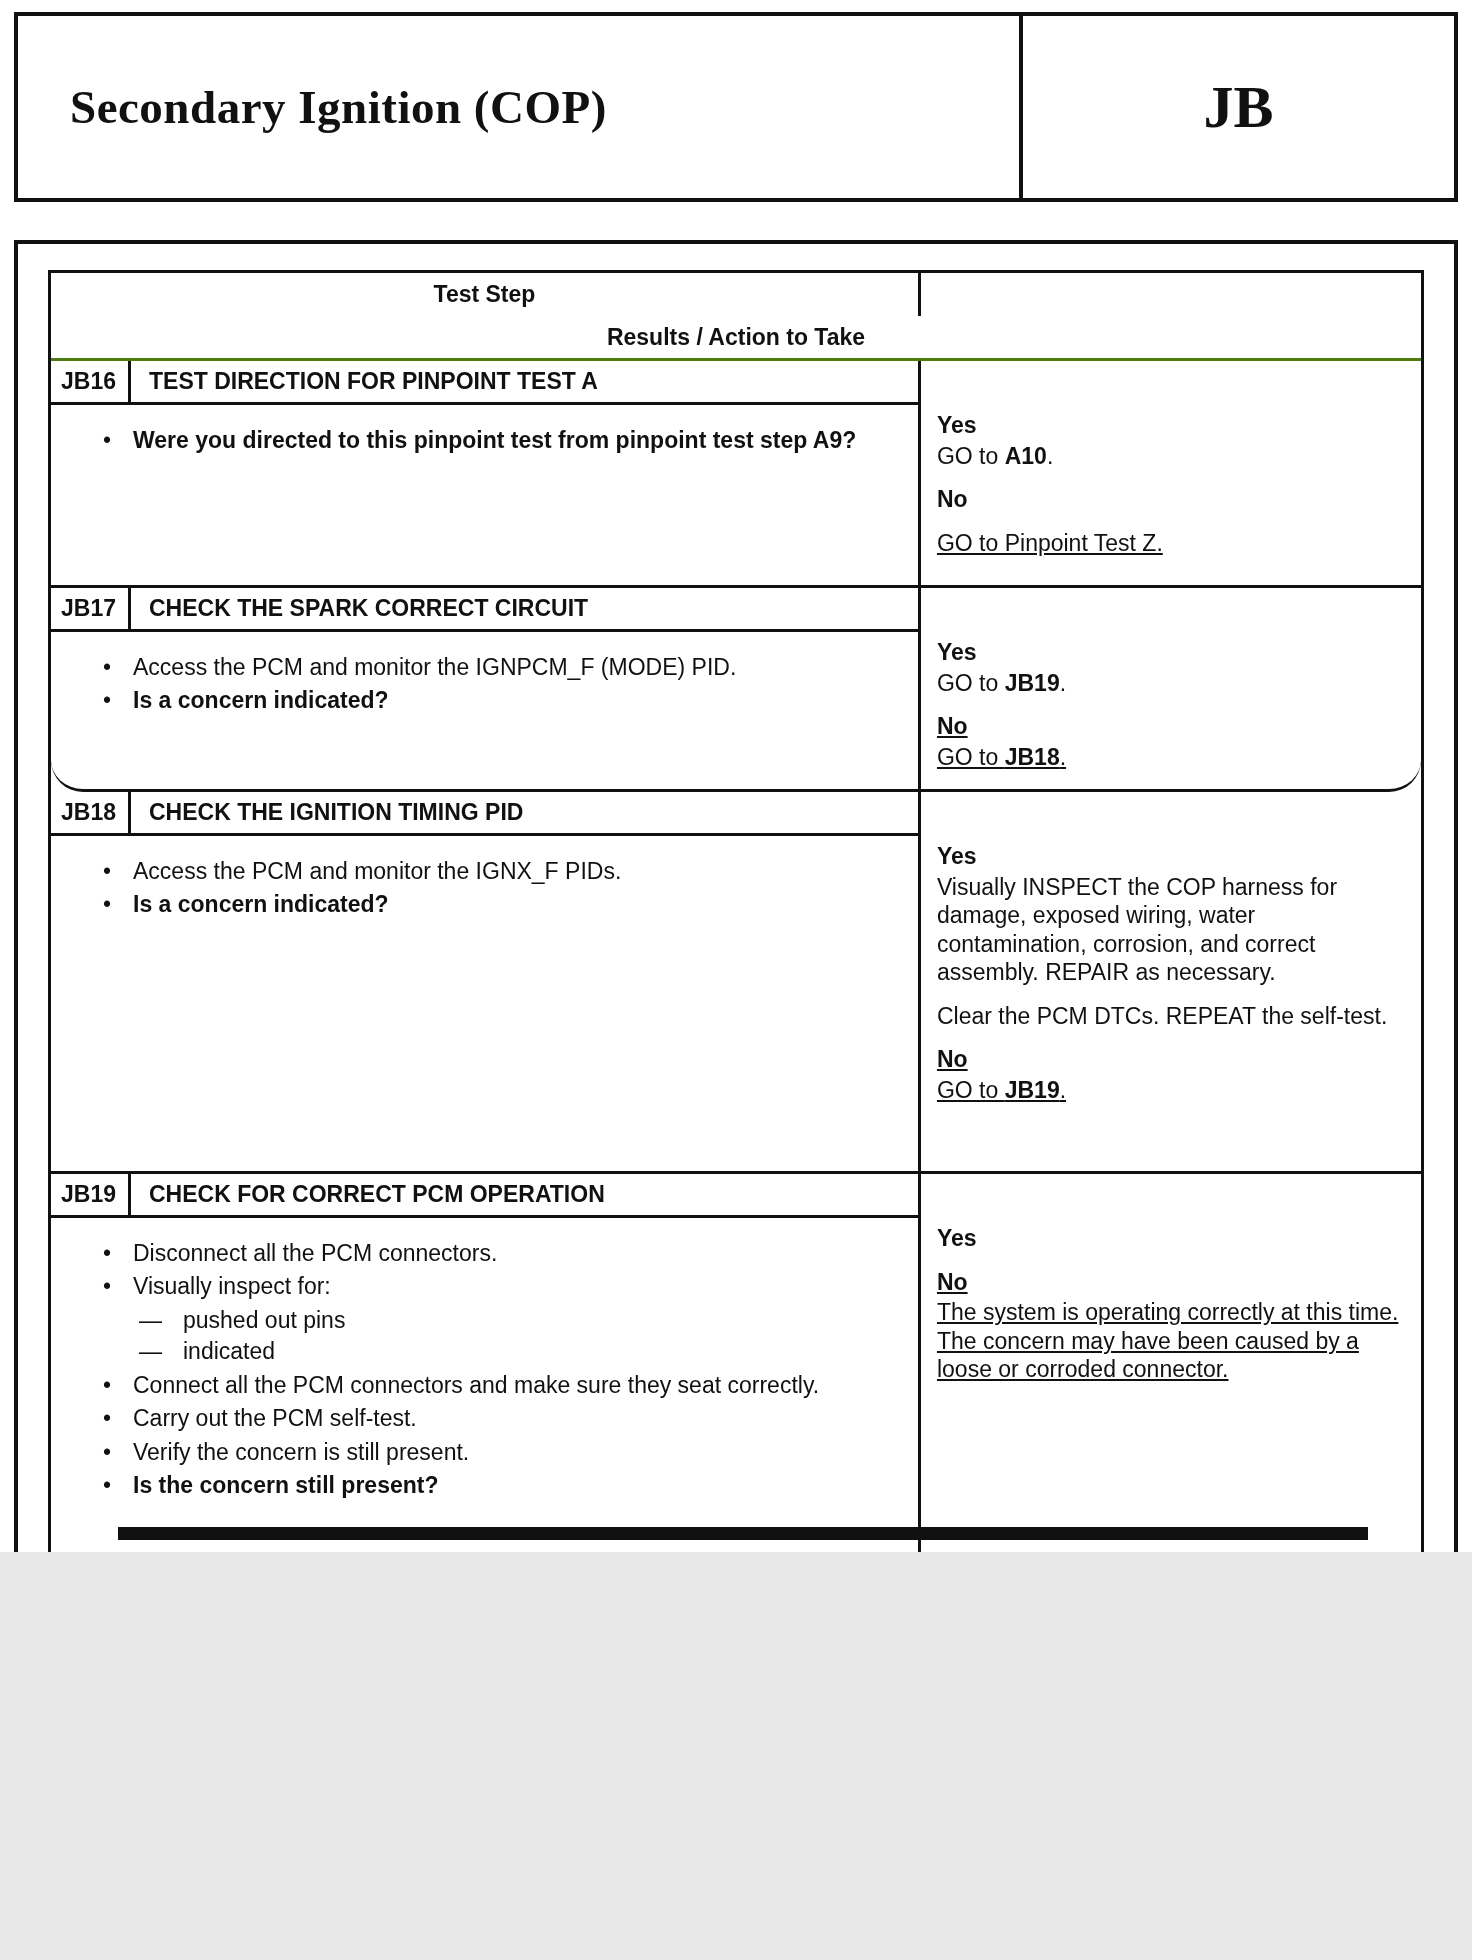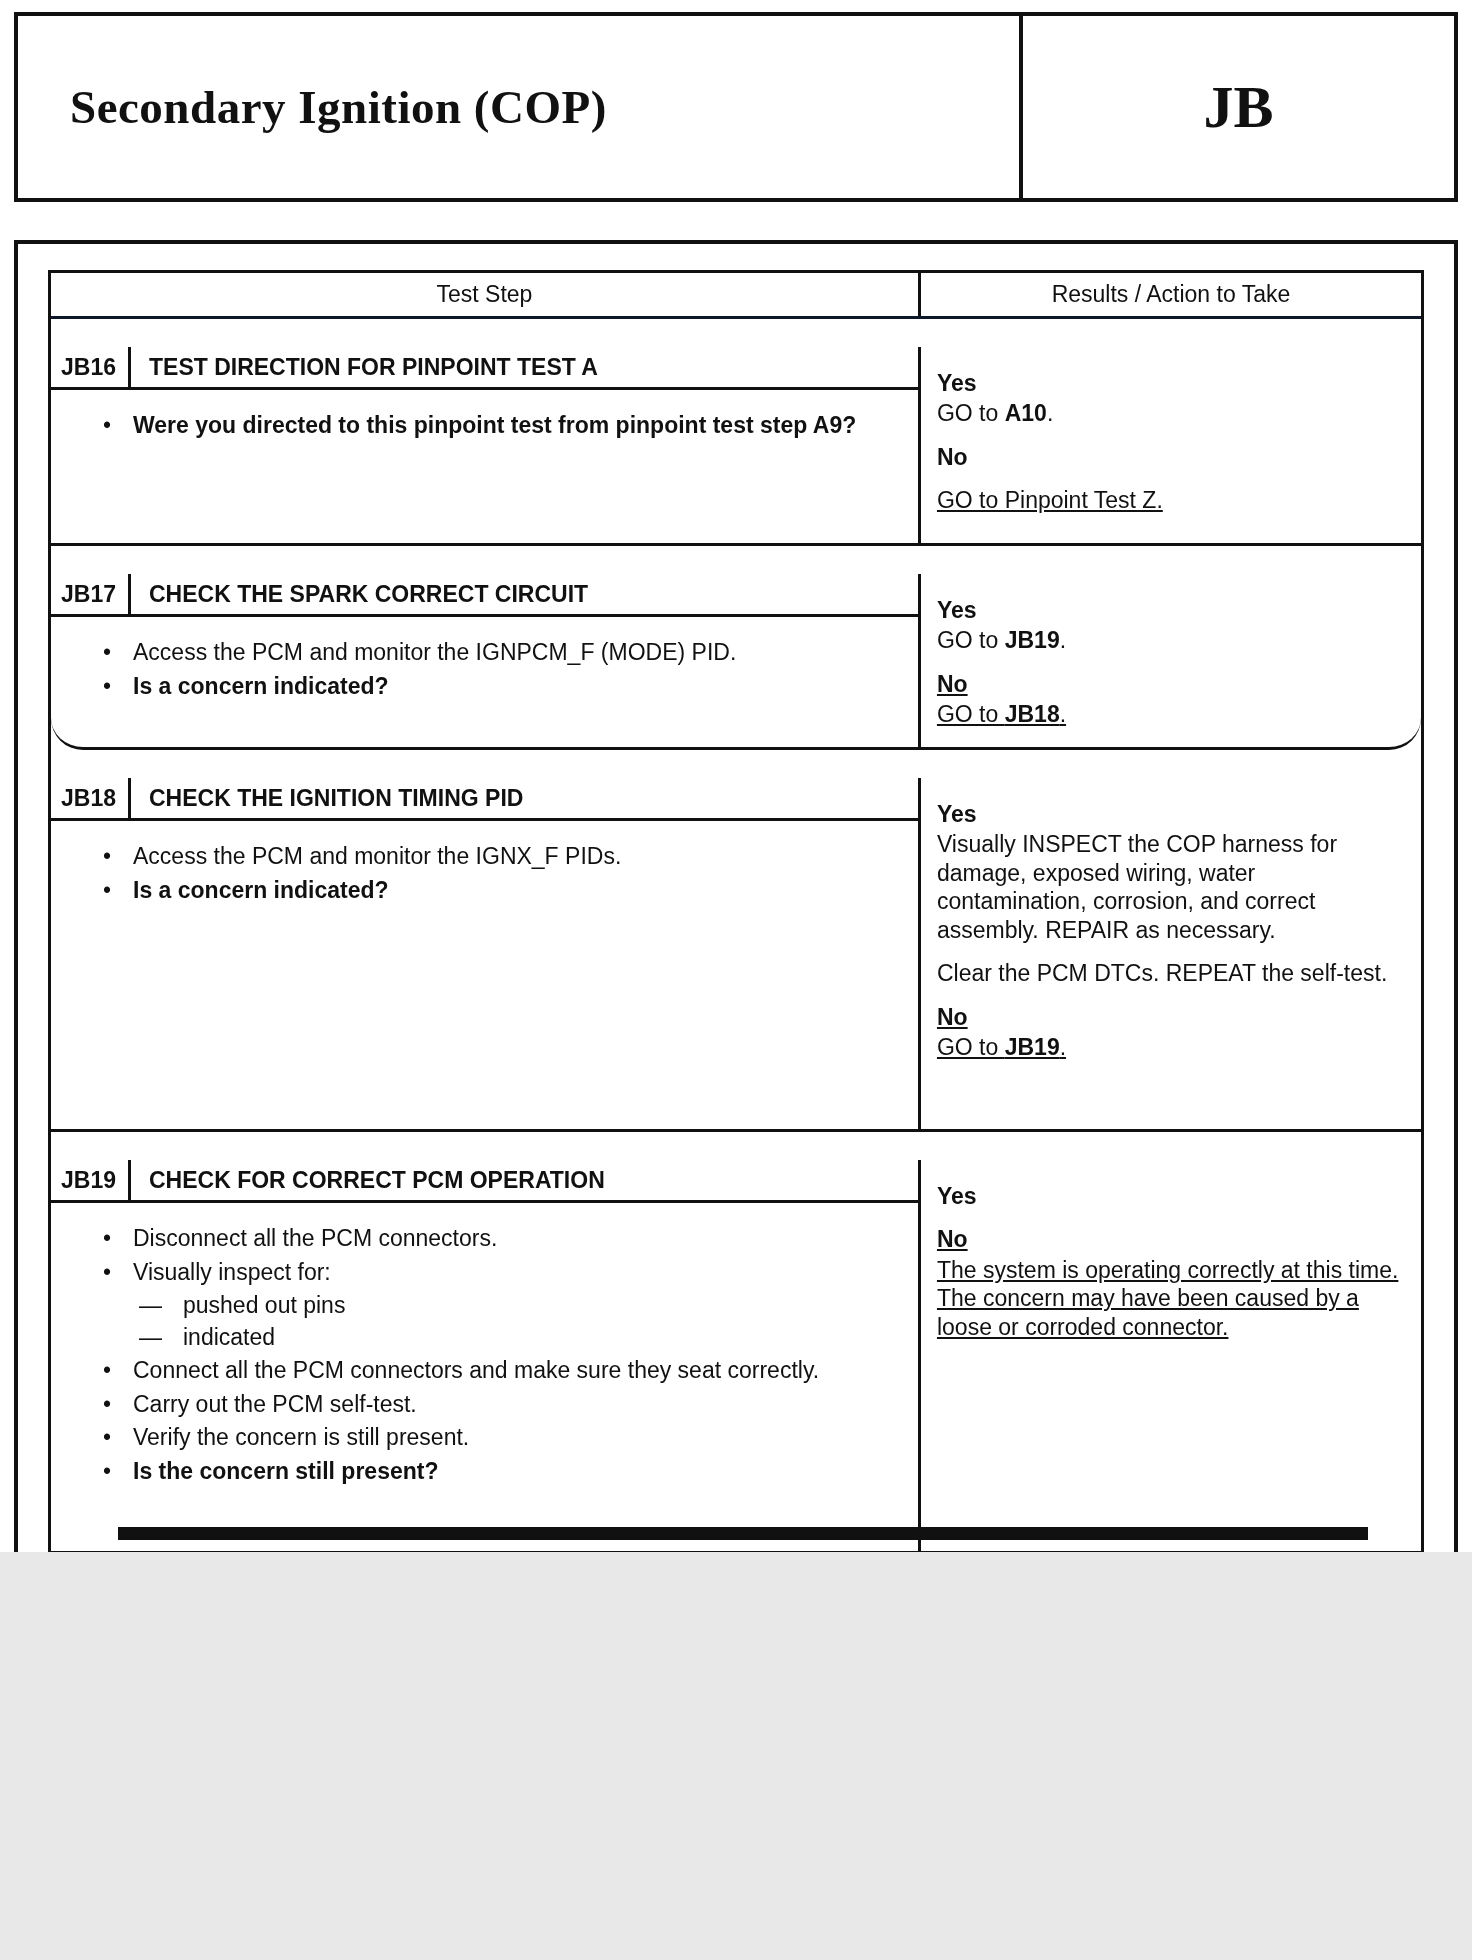--- a/index.html
+++ b/index.html
@@ -44,34 +44,34 @@
     box-sizing:border-box;
     background:#fff;
   }
 
   
   .pin-table {
     border:3px solid #111;
     font-size:23px;
     line-height:1.24;
   }
-  .thead { display:flex; border-bottom:3px solid #0f172a; font-weight:normal; }
+  .thead { display:flex; border-bottom:3px solid #4d7c0f; font-weight:bold;flex-direction:column; }
   .th-left {
     width:63.5%; box-sizing:border-box;
     border-right:3px solid #111;
     text-align:center; padding:7px 6px;
   }
   .th-right { flex:1; text-align:center; padding:7px 6px; }
 
   .section { display:flex; border-bottom:3px solid #111; }
   .section:last-child { border-bottom:none; }
   .sec-left {
     width:63.5%; box-sizing:border-box;
     border-right:3px solid #111;
-    display:flex; flex-direction:column;margin-top:28px;
+    display:flex; flex-direction:column;
   }
   .sec-header { display:flex; border-bottom:3px solid #111; font-weight:bold; }
   .sec-id {
     width:80px; box-sizing:border-box;
     border-right:3px solid #111;
     padding:6px 6px 6px 10px;
   }
   .sec-title { flex:1; padding:6px 10px 6px 18px; }
   .sec-body { flex:1; padding:16px 14px 18px 52px; }
 

